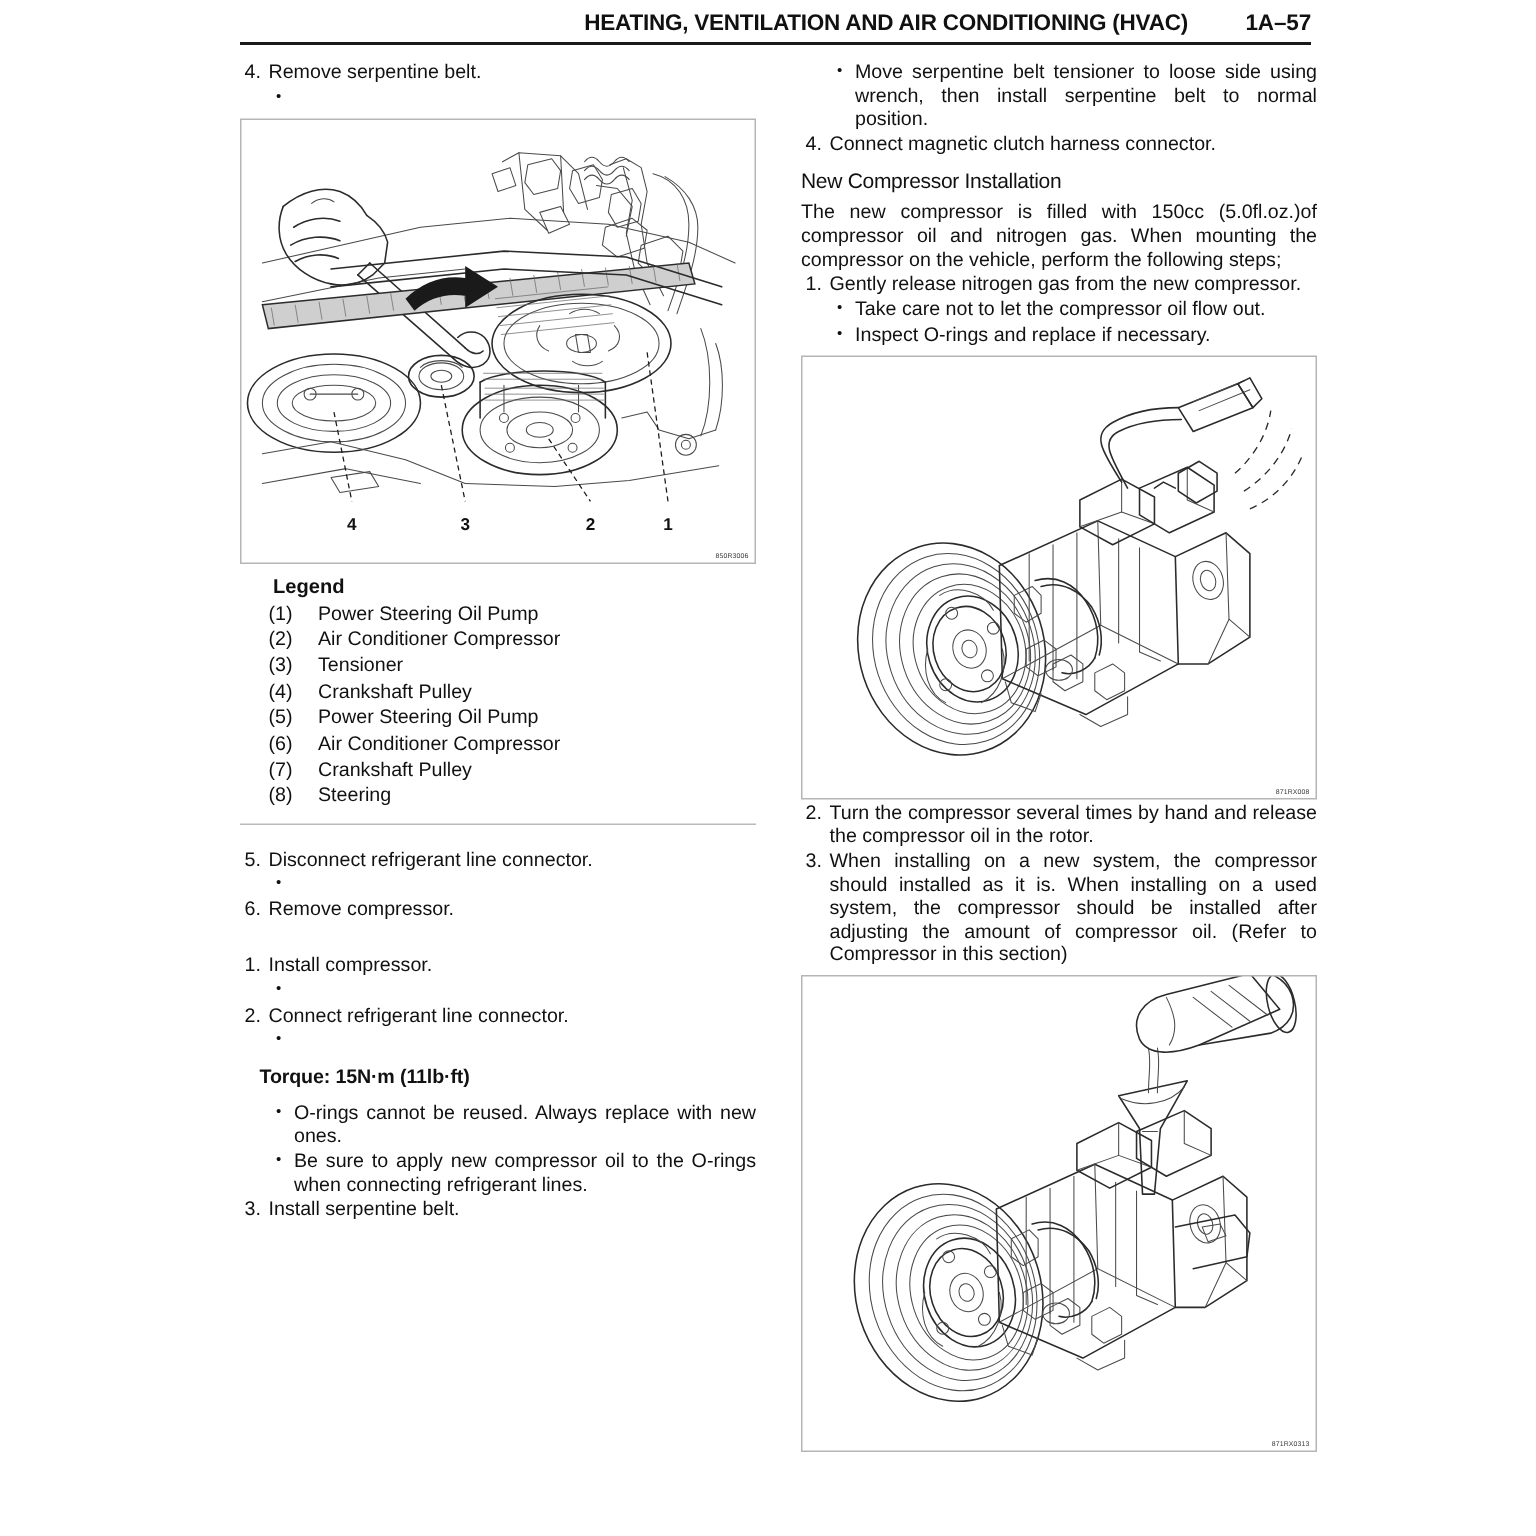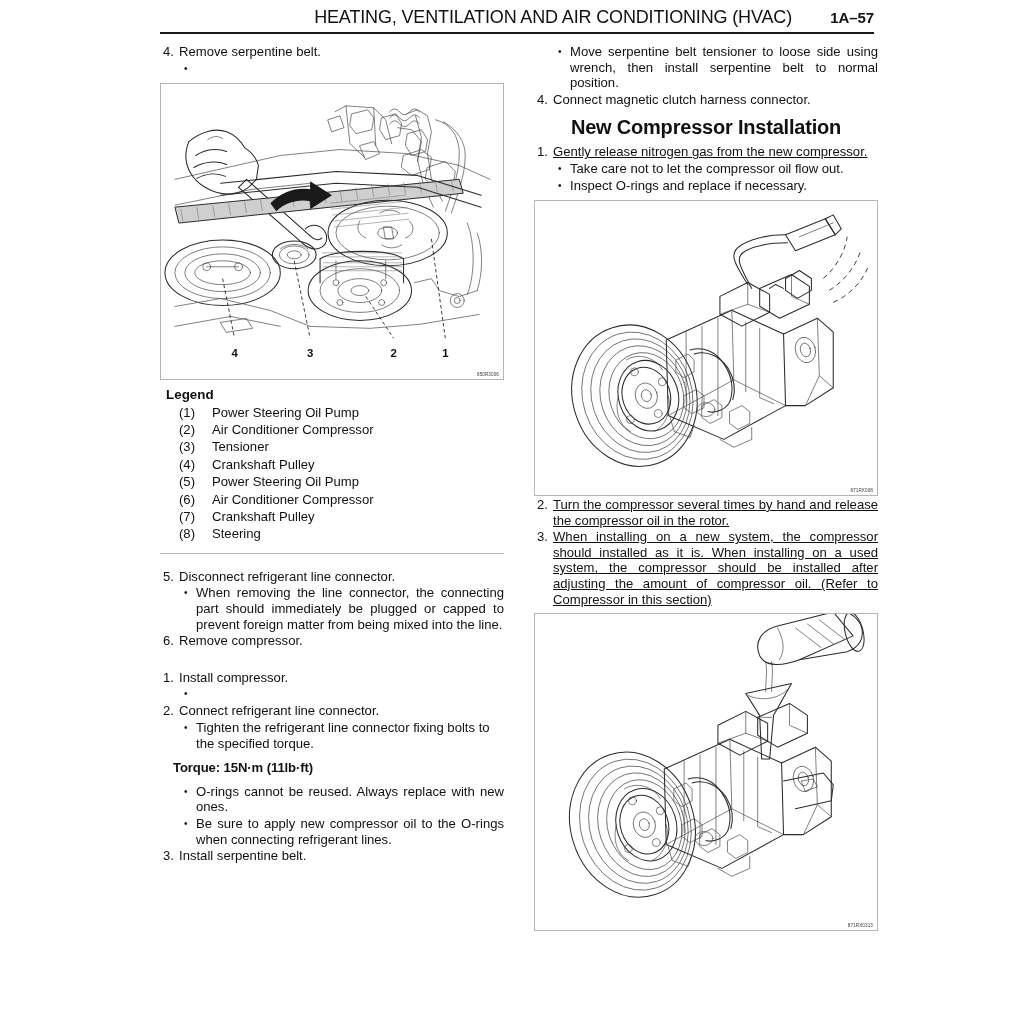--- a/index.html
+++ b/index.html
@@ -23,22 +23,22 @@
   }
   
   .page-header {
     display: flex;
     align-items: baseline;
     justify-content: flex-end;
     padding-top: 7px;
     gap: 28px;
   }
   .header-title {
-    font-size: 18px;
-    font-weight: normal;
+    font-size: 15px;
+    font-weight: bold;
     letter-spacing: -0.15px;
     white-space: nowrap;
     padding-left: 27px;
   }
   .header-page {
     font-size: 15px;
     font-weight: bold;
     letter-spacing: -0.1px;
     white-space: nowrap;
     min-width: 54px;
@@ -72,21 +72,20 @@
     text-align: right;
     padding-right: 5px;
     box-sizing: border-box;
   }
   .num-item .body {
     flex: 1;
   }
   .num-item .body.justify {
     text-align: justify;
     text-justify: inter-word;
-    text-decoration: underline;
   }
   .bullet-item {
     display: flex;
     font-size: 13.1px;
     line-height: 15.6px;
     margin-top: 1px;
     padding-left: 24px;
   }
   .bullet-item .dot {
     width: 12px;
@@ -103,30 +102,29 @@
     text-justify: inter-word;
   }
   .para {
     font-size: 13.1px;
     line-height: 15.6px;
     text-align: justify;
     text-justify: inter-word;
     margin-top: 2px;
   }
   h2.section-heading {
-    font-size: 20px;
-    font-weight: bold;
+    font-size: 14px;
+    font-weight: normal;
     letter-spacing: -0.2px;
     margin: 9px 0 5px 0;
-    text-align: center;
   }
   h3.legend-heading {
     font-size: 13.4px;
     font-weight: bold;
-    margin: 7px 0 2px 6px;
+    margin: 7px 0 2px 22px;
   }
   .legend-list {
     margin: 0;
   }
   .legend-row {
     display: flex;
     font-size: 13.1px;
     line-height: 17.4px;
     padding-left: 19px;
   }
@@ -354,21 +352,20 @@
 
       <hr class="soft-rule">
       <div class="spacer-md"></div>
 
       <div class="num-item">
         <span class="num">5.</span>
         <span class="body">Disconnect refrigerant line connector.</span>
       </div>
       <div class="bullet-item">
         <span class="dot">•</span>
-        <span class="body justify">When removing the line connector, the connecting part should immediately be plugged or capped to prevent foreign matter from being mixed into the line.</span>
       </div>
       <div class="num-item">
         <span class="num">6.</span>
         <span class="body">Remove compressor.</span>
       </div>
 
       <div class="spacer-lg"></div>
 
       <div class="num-item">
         <span class="num">1.</span>
@@ -377,21 +374,20 @@
       <div class="bullet-item">
         <span class="dot">•</span>
       </div>
 
       <div class="num-item">
         <span class="num">2.</span>
         <span class="body">Connect refrigerant line connector.</span>
       </div>
       <div class="bullet-item">
         <span class="dot">•</span>
-        <span class="body">Tighten the refrigerant line connector fixing bolts to the specified torque.</span>
       </div>
       <div class="torque">Torque: 15N·m (11lb·ft)</div>
 
       <div class="bullet-item">
         <span class="dot">•</span>
         <span class="body justify">O-rings cannot be reused. Always replace with new ones.</span>
       </div>
       <div class="bullet-item">
         <span class="dot">•</span>
         <span class="body justify">Be sure to apply new compressor oil to the O-rings when connecting refrigerant lines.</span>
@@ -408,20 +404,21 @@
       <div class="bullet-item">
         <span class="dot">•</span>
         <span class="body justify">Move serpentine belt tensioner to loose side using wrench, then install serpentine belt to normal position.</span>
       </div>
       <div class="num-item">
         <span class="num">4.</span>
         <span class="body">Connect magnetic clutch harness connector.</span>
       </div>
 
       <h2 class="section-heading">New Compressor Installation</h2>
+      <div class="para">The new compressor is filled with 150cc (5.0fl.oz.)of compressor oil and nitrogen gas. When mounting the compressor on the vehicle, perform the following steps;</div>
 
       <div class="num-item">
         <span class="num">1.</span>
         <span class="body justify">Gently release nitrogen gas from the new compressor.</span>
       </div>
       <div class="bullet-item">
         <span class="dot">•</span>
         <span class="body">Take care not to let the compressor oil flow out.</span>
       </div>
       <div class="bullet-item">

